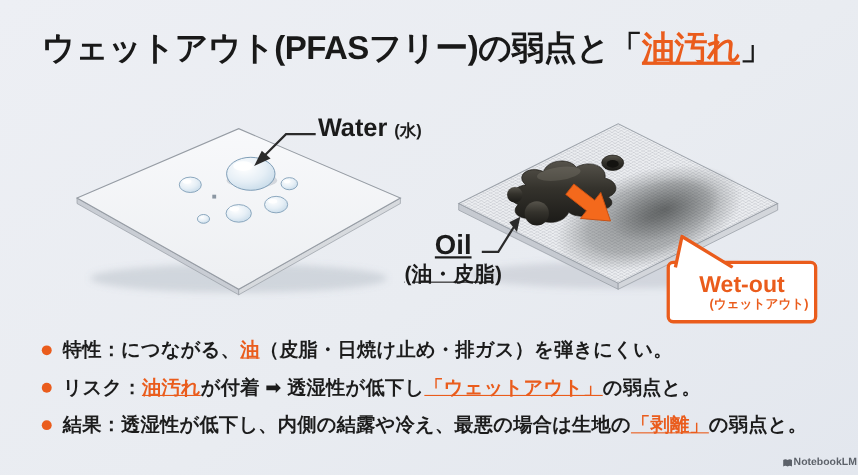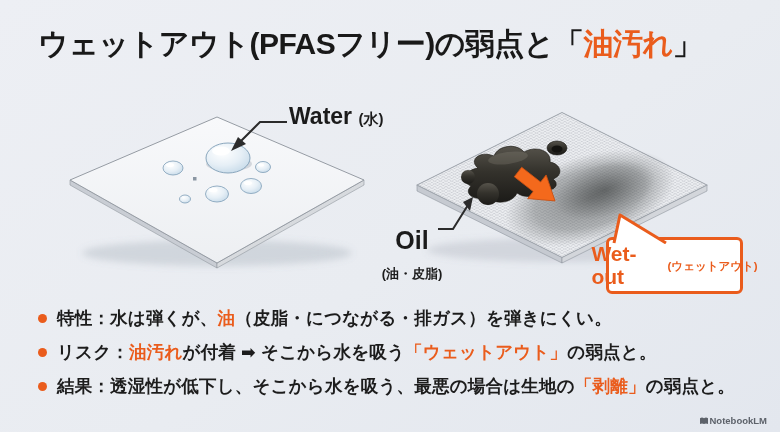--- a/index.html
+++ b/index.html
@@ -5,61 +5,61 @@
   html,body{margin:0;padding:0;}
   .slide{
     position:relative; width:780px; height:432px; overflow:hidden;
     background:linear-gradient(145deg,#edeff4 0%, #e9ecf1 55%, #e3e7ee 100%);
     font-family:"Liberation Sans","DejaVu Sans",sans-serif;
   }
   .title{
     position:absolute; left:38px; top:24px; margin:0;
     font-size:30px; font-weight:800; color:#191919; white-space:nowrap; letter-spacing:-0.5px;
   }
-  .em{ color:var(--accent,#ea5c1c); }
+  .em{ color:var(--accent,#ea5c1c);text-decoration:underline; }
 
   
   .illus-left{ position:absolute; left:40px; top:100px; }
   .illus-right{ position:absolute; left:400px; top:98px; }
 
   .water-label{
     position:absolute; left:289px; top:103px;
     font-size:23px; font-weight:800; color:#1b1b1b; white-space:nowrap;text-align:center;
   }
   .water-label .sub{ font-size:15px; font-weight:700; }
 
   .oil-label{
-    position:absolute; left:366px; top:227px; width:92px; text-align:center;
-    color:#1b1b1b; line-height:1.1;
+    position:absolute; left:366px; top:210px; width:92px; text-align:center;
+    color:#1b1b1b; line-height:1.1;text-decoration:underline;
   }
   .oil-label .main{ font-size:25px; font-weight:800; }
-  .oil-label .sub{ font-size:13px; font-weight:700; margin-top:12px; white-space:nowrap; }
+  .oil-label .sub{ font-size:19px; font-weight:700; margin-top:2px; white-space:nowrap; }
 
   .wetout-box{
     position:absolute; left:606px; top:237px; width:131px; height:51px;
     background:#ffffff; border:3px solid var(--accent,#ea5c1c); border-radius:6px;
-    display:flex; flex-direction:row; align-items:center; justify-content:center;
+    display:flex; flex-direction:column; align-items:center; justify-content:center;
     color:var(--accent,#ea5c1c); line-height:1.05; z-index:2;
   }
   .wetout-box .wo-title{ font-size:21px; font-weight:800; }
   .wetout-box .wo-sub{ font-size:11.5px; font-weight:800; margin-top:1px; white-space:nowrap;padding-left:31px; }
   .wetout-tail{ position:absolute; left:604px; top:212px; z-index:3; }
 
   .bullets{ position:absolute; left:38px; top:306px; width:720px; }
   .bullet-row{ display:flex; align-items:flex-start; margin-bottom:9px; }
   .dot{
     flex:none; width:9px; height:9px; border-radius:50%;
     background:var(--accent,#ea5c1c); margin:8px 10px 0 0;
   }
   .bullet-text{
     font-size:17.5px; font-weight:700; color:#1c1c1c; line-height:25px; letter-spacing:0.2px;
   }
 
   .watermark{
-    position:absolute; right:13px; bottom:6px; display:flex; align-items:center; gap:0;
+    position:absolute; right:1px; bottom:6px; display:flex; align-items:center; gap:0;
     color:#5d626a; font-size:9.5px; font-weight:700;
   }
 </style>
 </head>
 <body>
 
 <div class="slide">
 
   <h1 class="title"><span>ウェットアウト(PFASフリー)の弱点と「</span><span class="em">油汚れ</span><span>」</span></h1>
 
@@ -181,29 +181,29 @@
     <path d="M10,31 L16,3 L62,31" fill="#ffffff" style="stroke:var(--accent,#ea5c1c)" stroke-width="3" stroke-linejoin="round"></path>
   </svg>
   <div class="wetout-box">
     <div class="wo-title">Wet-out</div>
     <div class="wo-sub">(ウェットアウト)</div>
   </div>
 
   <div class="bullets">
     <div class="bullet-row">
       <span class="dot"></span>
-      <span class="bullet-text"><span>特性：水は弾くが、</span><span class="em">油</span><span></span><span class="em"></span><span>（皮脂・につながる・排ガス）を弾きにくい。</span></span>
+      <span class="bullet-text"><span>特性：につながる、</span><span class="em">油</span><span></span><span class="em"></span><span>（皮脂・日焼け止め・排ガス）を弾きにくい。</span></span>
     </div>
     <div class="bullet-row">
       <span class="dot"></span>
-      <span class="bullet-text"><span>リスク：</span><span class="em">油汚れ</span><span>が付着 ➡ そこから水を吸う</span><span class="em">「ウェットアウト」</span><span>の弱点と。</span></span>
+      <span class="bullet-text"><span>リスク：</span><span class="em">油汚れ</span><span>が付着 ➡ 透湿性が低下し</span><span class="em">「ウェットアウト」</span><span>の弱点と。</span></span>
     </div>
     <div class="bullet-row">
       <span class="dot"></span>
-      <span class="bullet-text"><span>結果：透湿性が低下し、そこから水を吸う、最悪の場合は生地の</span><span class="em">「剥離」</span><span></span><span class="em"></span><span>の弱点と。</span></span>
+      <span class="bullet-text"><span>結果：透湿性が低下し、内側の結露や冷え、最悪の場合は生地の</span><span class="em">「剥離」</span><span></span><span class="em"></span><span>の弱点と。</span></span>
     </div>
   </div>
 
   <div class="watermark">
     <svg width="10" height="10" viewBox="0 0 10 10">
       <path d="M1,2.2 Q3,1 5,2.2 Q7,1 9,2.2 L9,8 Q7,6.9 5,8 Q3,6.9 1,8 Z" fill="#5d626a"></path>
     </svg>
     <span>NotebookLM</span>
   </div>
 

